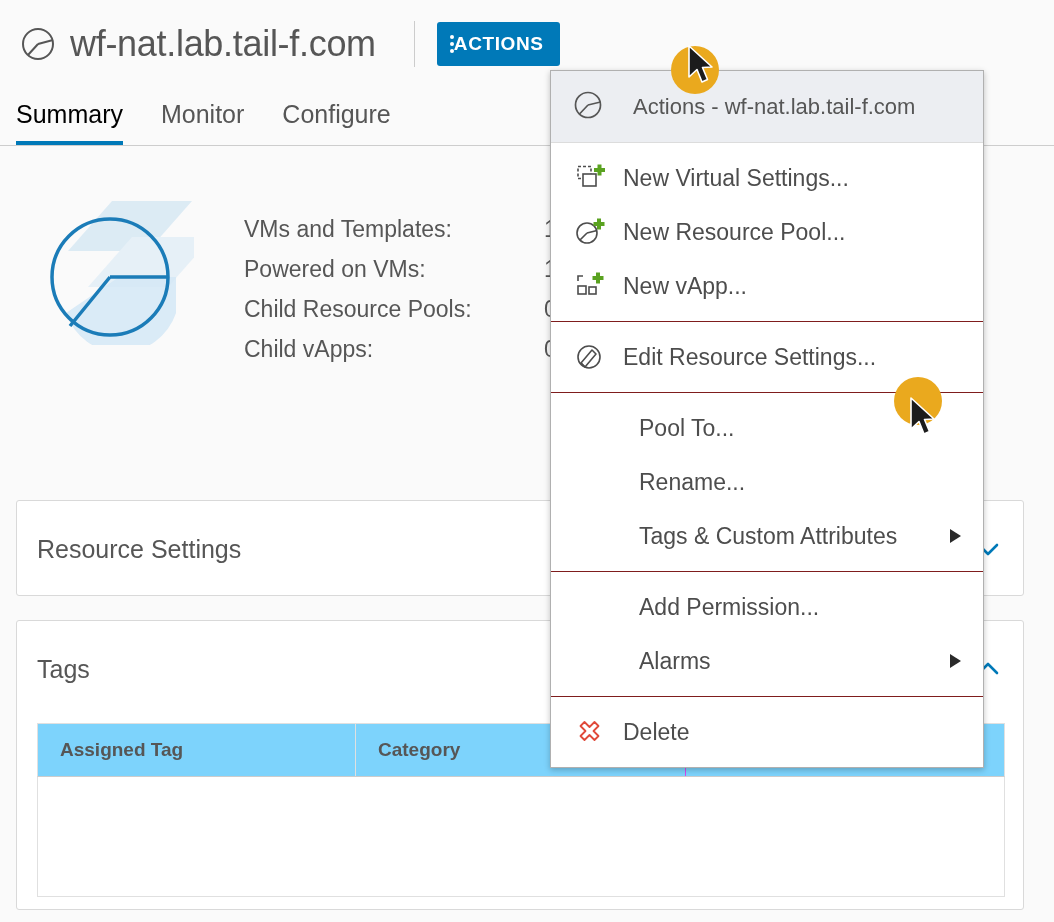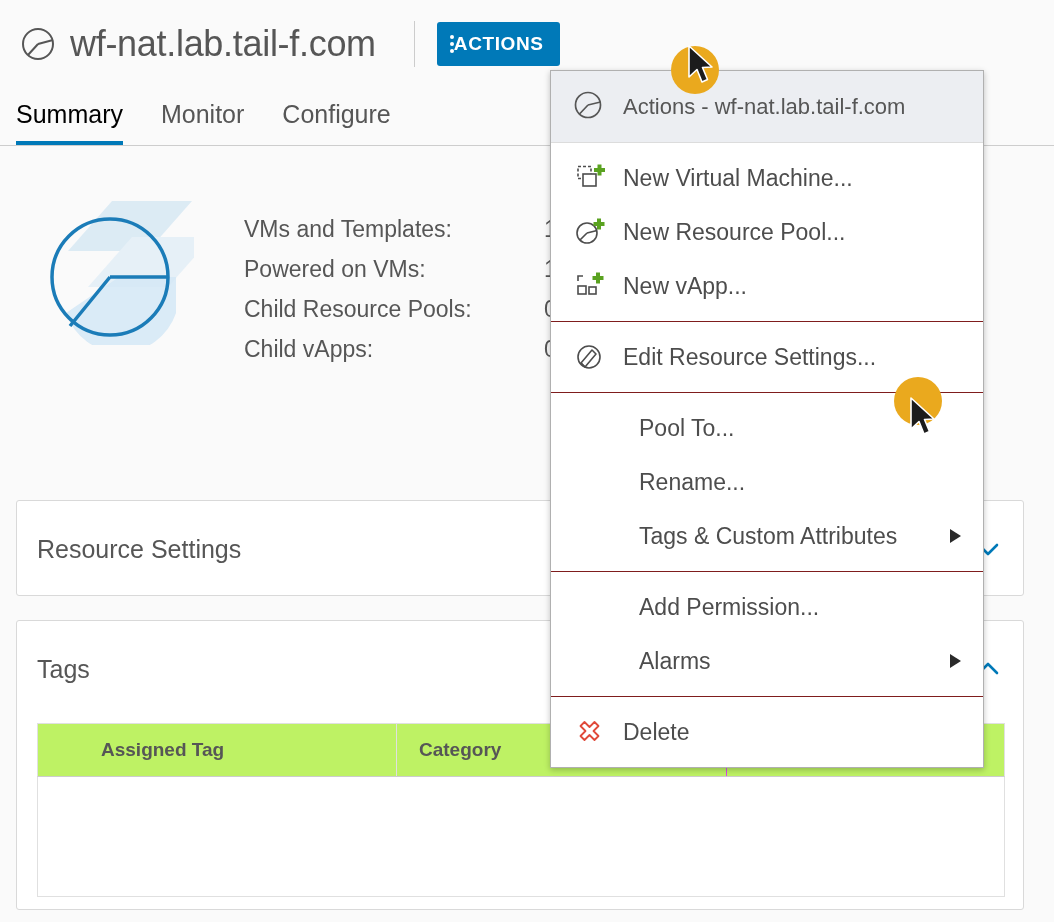--- a/index.html
+++ b/index.html
@@ -79,21 +79,21 @@
   #card-tags { top: 620px; height: 290px; }
   .card-head {
     height: 96px; display: flex; align-items: center; justify-content: space-between;
     padding: 0 18px 0 20px;
   }
   .card-title { font-size: 25px; color: #565656; }
   .chev { width: 34px; height: 34px; cursor: pointer; }
 
   
   .tags-table { position: absolute; left: 20px; top: 102px; width: 968px; }
-  .tags-head { display: flex; background: #bef264; border: 1px solid #e0e0e0; border-bottom: 1px solid #ccc; padding-left: 41px; }
+  .tags-head { display: flex; background: #7dd3fc; border: 1px solid #e0e0e0; border-bottom: 1px solid #ccc; }
   .tags-head div {
     font-size: 19px; font-weight: 700; color: #565656;
     padding: 15px 0 15px 22px;
   }
   .th-tag { width: 318px; border-right: 1px solid #e0e0e0; }
   .th-cat { width: 330px; border-right: 1px solid #d946ef; }
   .th-desc { flex: 1; }
   .tags-body {
     height: 120px; background: #fff;
     border: 1px solid #e0e0e0; border-top: none;
@@ -101,21 +101,21 @@
 
   
   .menu {
     position: absolute; left: 550px; top: 70px; width: 434px;
     background: #ffffff;
     border: 1px solid #b0b0b0;
     box-shadow: 0 2px 6px rgba(0,0,0,0.24);
     z-index: 40;
   }
   .menu-header {
-    display: flex; align-items: center; gap: 20px;
+    display: flex; align-items: center; gap: 30px;
     background: #eceef2; height: 72px; padding-left: 22px;
     border-bottom: 1px solid #dcdcdc;
   }
   .menu-header .mh-text { font-size: 22px; color: #565656; white-space: nowrap; }
   .menu-group { padding: 8px 0; }
   .menu-group + .menu-group { border-top: 1px solid #7f1d1d; }
   .mi {
     display: flex; align-items: center; height: 54px;
     padding: 0 18px 0 22px; cursor: pointer; position: relative;
   }
@@ -257,21 +257,21 @@
             <rect x="3" y="2.5" width="13" height="12" fill="none" stroke="#4d4d4d" stroke-width="1.6" stroke-dasharray="3 2"></rect>
             <rect x="8" y="10" width="13" height="12" fill="#fff" stroke="#4d4d4d" stroke-width="1.6"></rect>
             <path d="M21 3 h5 v-3 h3.5 v3 h5 v3.5" fill="none" stroke="none"></path>
             <path d="M22.5 1.5 h4 v-4 h0 z" fill="none"></path>
             <g fill="#5aa220">
               <rect x="22.5" y="0.5" width="4" height="11"></rect>
               <rect x="19" y="4" width="11" height="4"></rect>
             </g>
           </svg>
         </span>
-        <span class="mi-label">New Virtual Machine...</span>
+        <span class="mi-label">New Virtual Settings...</span>
       </div>
       <div class="mi">
         <span class="mi-ico">
           <svg viewBox="0 0 30 28" width="30" height="28">
             <circle cx="12" cy="15" r="10" fill="none" stroke="#4d4d4d" stroke-width="1.6"></circle>
             <path d="M12 15 L22 12.5 M12 15 L5 22" fill="none" stroke="#4d4d4d" stroke-width="1.6"></path>
             <g fill="#5aa220">
               <rect x="22" y="0.5" width="4" height="11"></rect>
               <rect x="18.5" y="4" width="11" height="4"></rect>
             </g>

